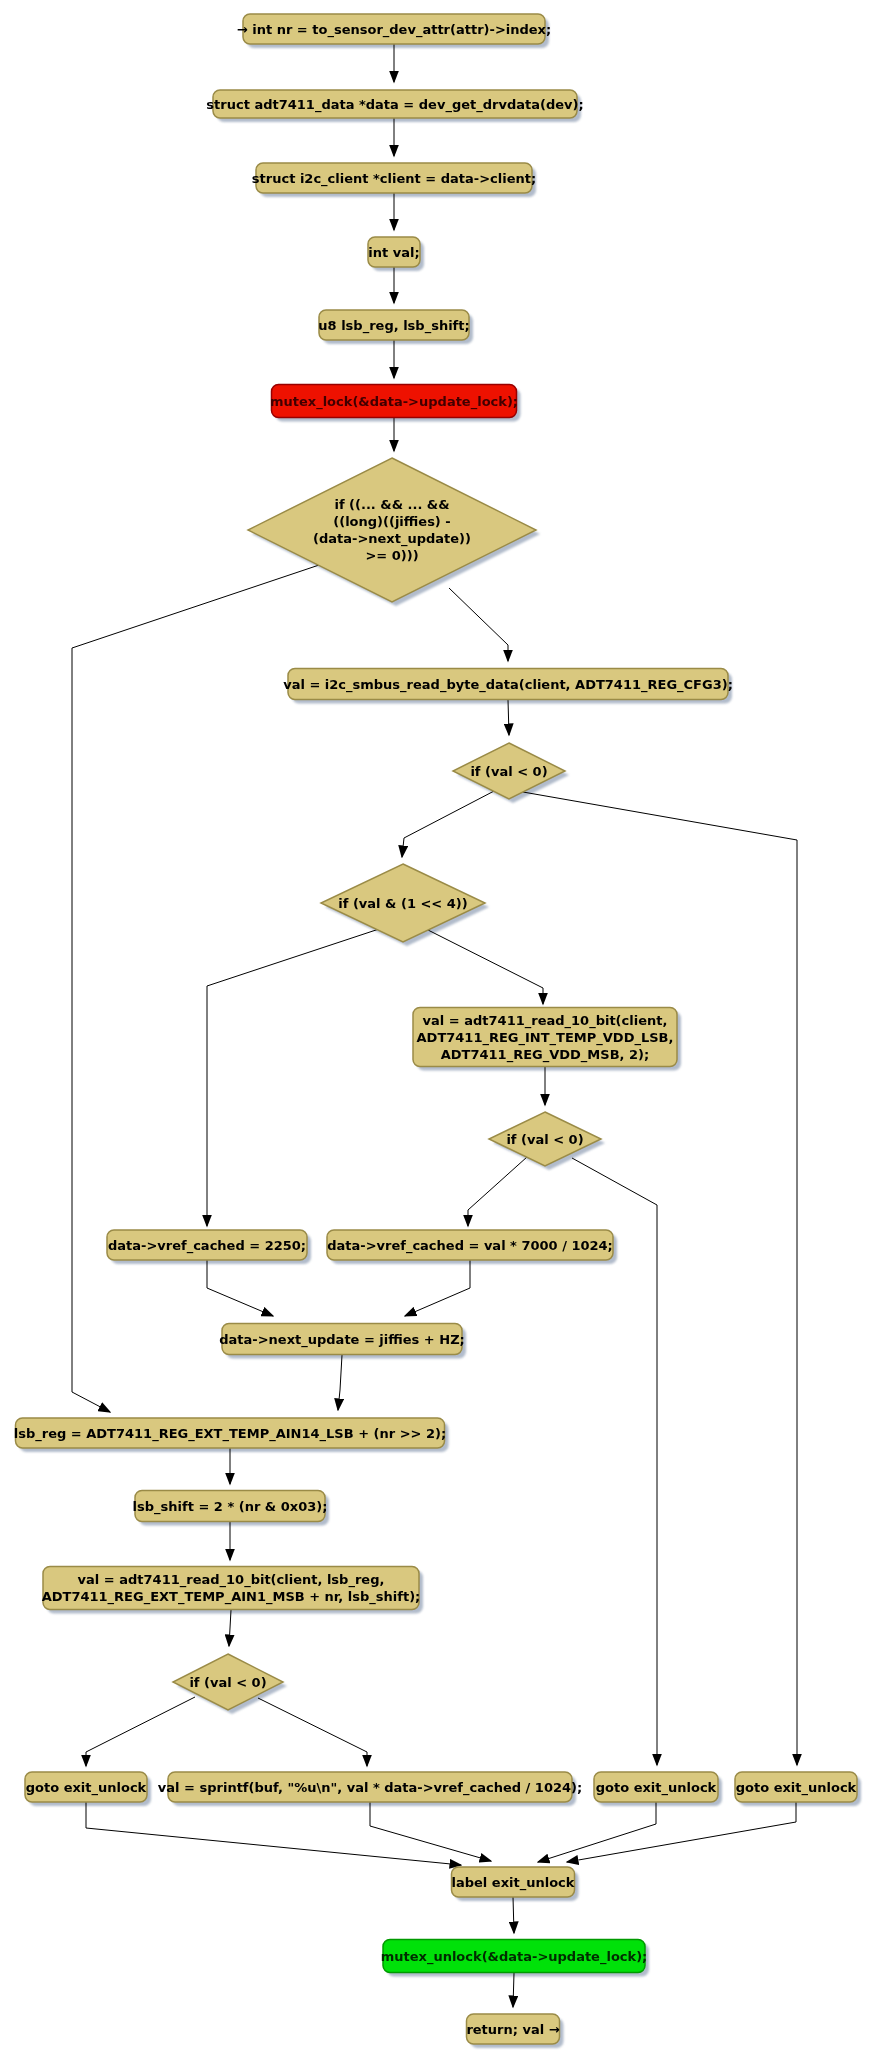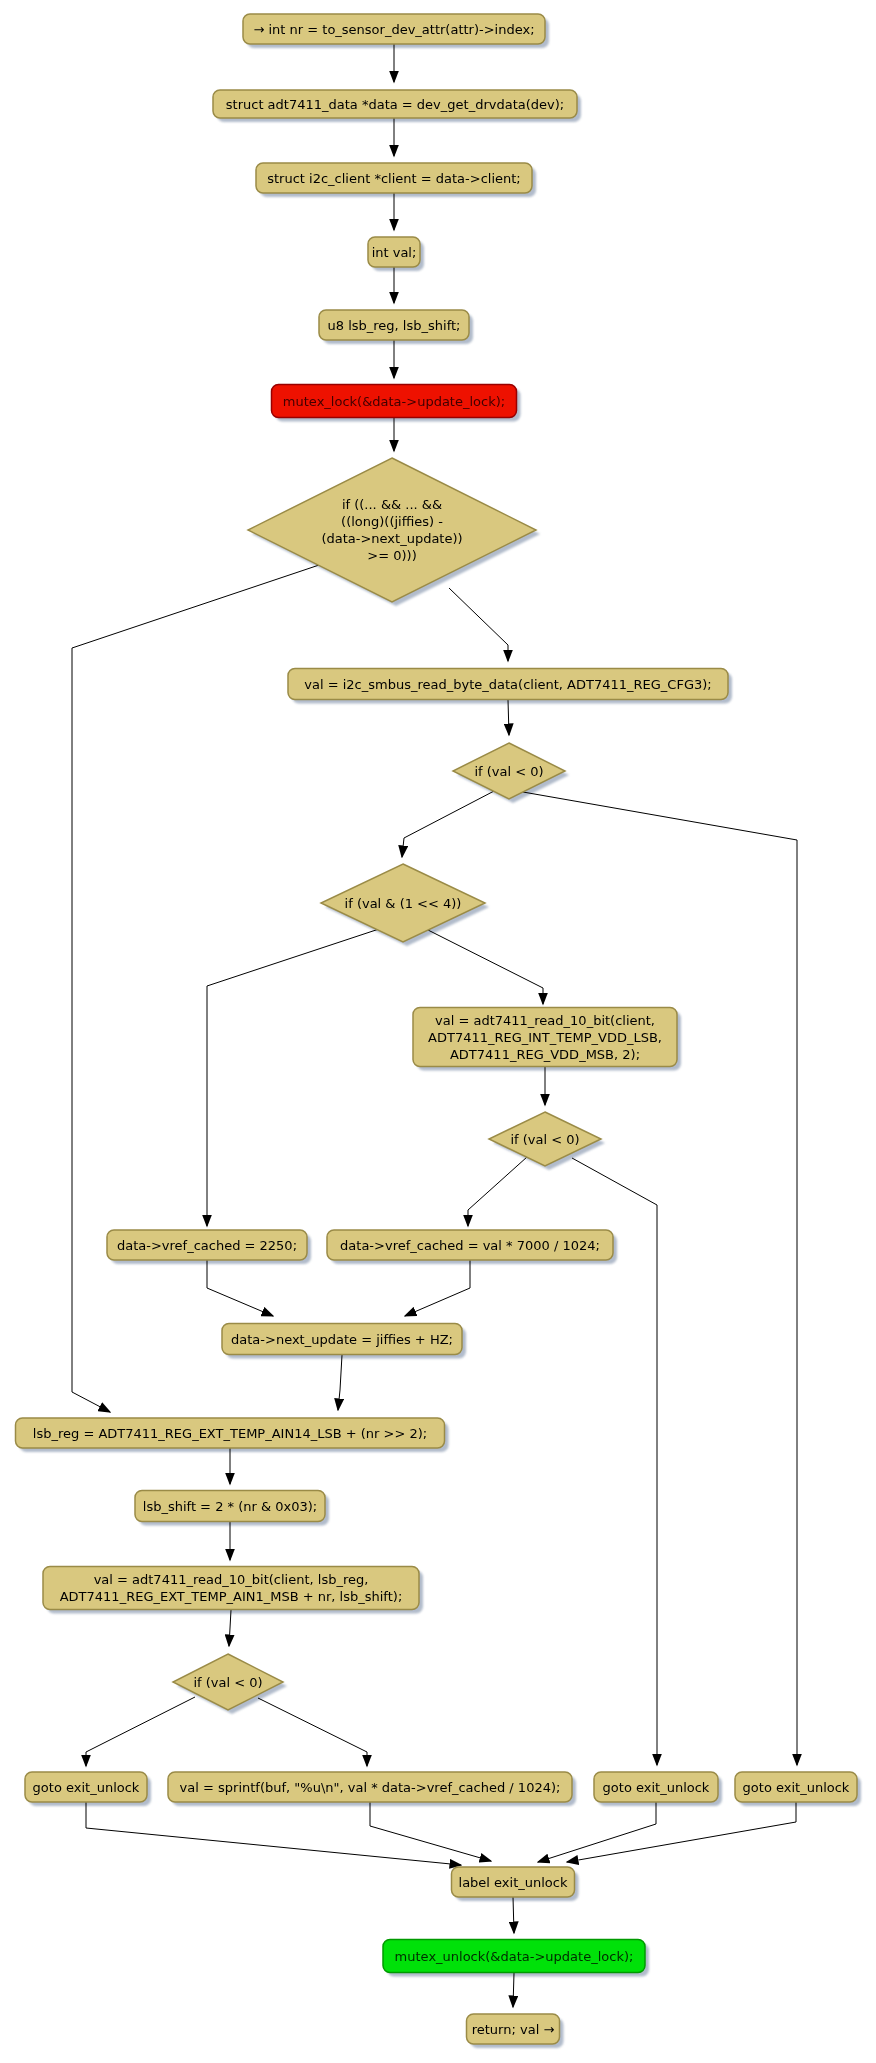--- a/index.html
+++ b/index.html
@@ -1,17 +1,17 @@
 <!DOCTYPE html>
 <html><head>
 <meta charset="utf-8">
 <style>
   html,body{margin:0;padding:0;background:#ffffff;}
   #stage{position:relative;width:876px;height:2063px;background:#ffffff;overflow:hidden;
-         font-family:"DejaVu Sans","Liberation Sans",sans-serif;}
+         font-family:"DejaVu Sans","Liberation Sans",sans-serif;font-weight:bold;}
   svg text{font-family:"DejaVu Sans","Liberation Sans",sans-serif;font-size:13px;}
   .edge{fill:none;stroke-width:1px;}
   .nodeshape{stroke-width:1.5px;}
 </style>
 </head>
 <body>
 
 <div id="stage">
   <svg id="graph" width="876" height="2063" viewBox="0 0 876 2063">
       <defs>

